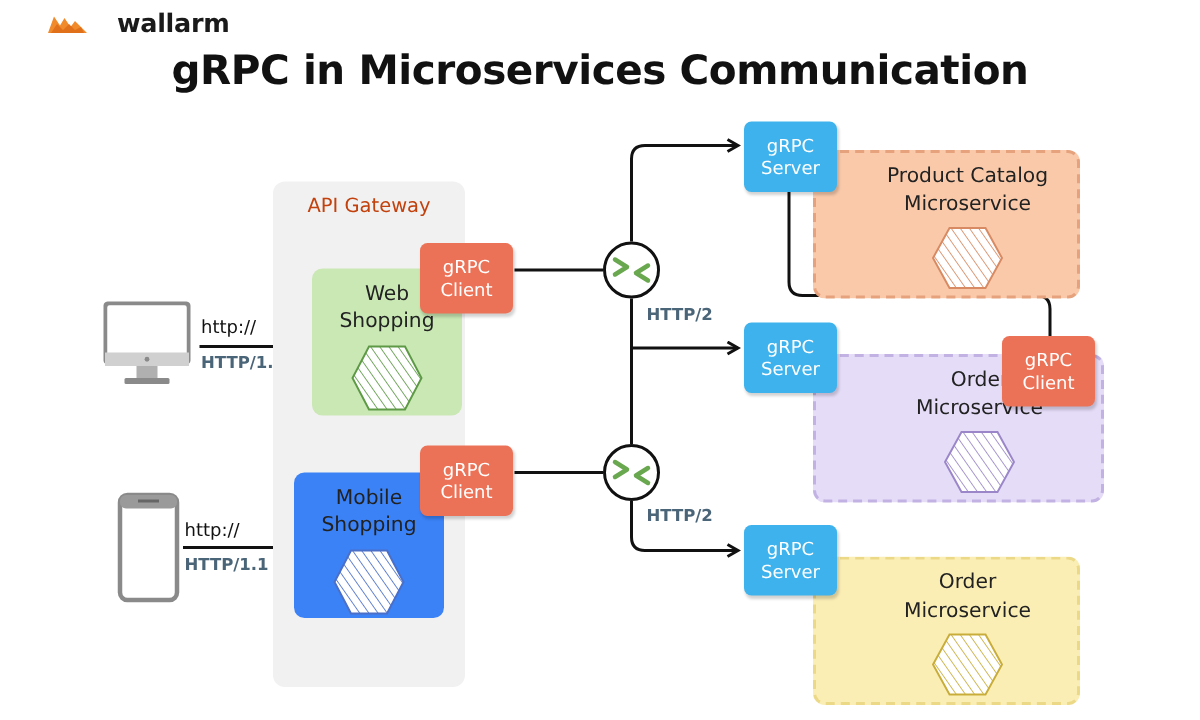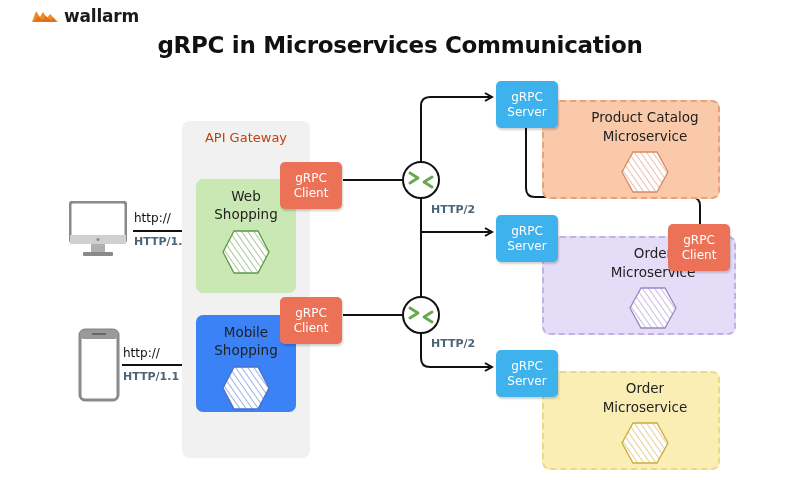--- a/index.html
+++ b/index.html
@@ -2,32 +2,32 @@
 <html><head>
 <meta charset="utf-8">
 <style>
   * { margin: 0; padding: 0; box-sizing: border-box; }
   html, body { width: 800px; height: 480px; background: #ffffff; overflow: hidden; }
   body { position: relative; font-family: "DejaVu Sans", "Liberation Sans", sans-serif; color: #1a1a1a; }
 
   .abs { position: absolute; }
 
   
-  .logo { left: 32px; top: 6px; height: 20px; display: flex; align-items: center; gap: 6px; }
+  .logo { left: 32px; top: 6px; height: 20px; display: flex; align-items: center; gap: 20px; }
   .logo-text { font-size: 17px; font-weight: 600; color: #1a1a1a; letter-spacing: -0.2px; }
 
   
-  .title { left: 0; top: 32px; width: 800px; text-align: center; font-size: 23px; font-weight: 700; color: #111; letter-spacing: -0.3px; }
+  .title { left: 0; top: 32px; width: 800px; text-align: center; font-size: 27px; font-weight: 700; color: #111; letter-spacing: -0.3px; }
 
   
   .gateway { left: 182px; top: 121px; width: 128px; height: 337px; background: #f1f1f1; border-radius: 8px; }
   .gateway-label { left: 182px; top: 129px; width: 128px; text-align: center; font-size: 13px; line-height: 17px; color: #c2410c; }
 
   .svc-box { border-radius: 7px; display: flex; flex-direction: column; align-items: center; }
-  .web { left: 196px; top: 179px; width: 100px; height: 114px; background: #c9e8b4; }
+  .web { left: 208px; top: 179px; width: 100px; height: 98px; background: #c9e8b4; }
   .mobile { left: 196px; top: 315px; width: 100px; height: 97px; background: #3b82f6; }
   .svc-label { margin-top: 8px; font-size: 13.5px; line-height: 18px; text-align: center; color: #222; }
 
   .hex { display: block; }
 
   
   .badge { width: 62px; height: 47px; border-radius: 5px; color: #ffffff; font-size: 12px; line-height: 15px; text-align: center; display: flex; flex-direction: column; justify-content: center; box-shadow: 1px 2px 2px rgba(0,0,0,0.18); }
   .client { background: #ec7257; }
   .server { background: #3db2ec; }
 

